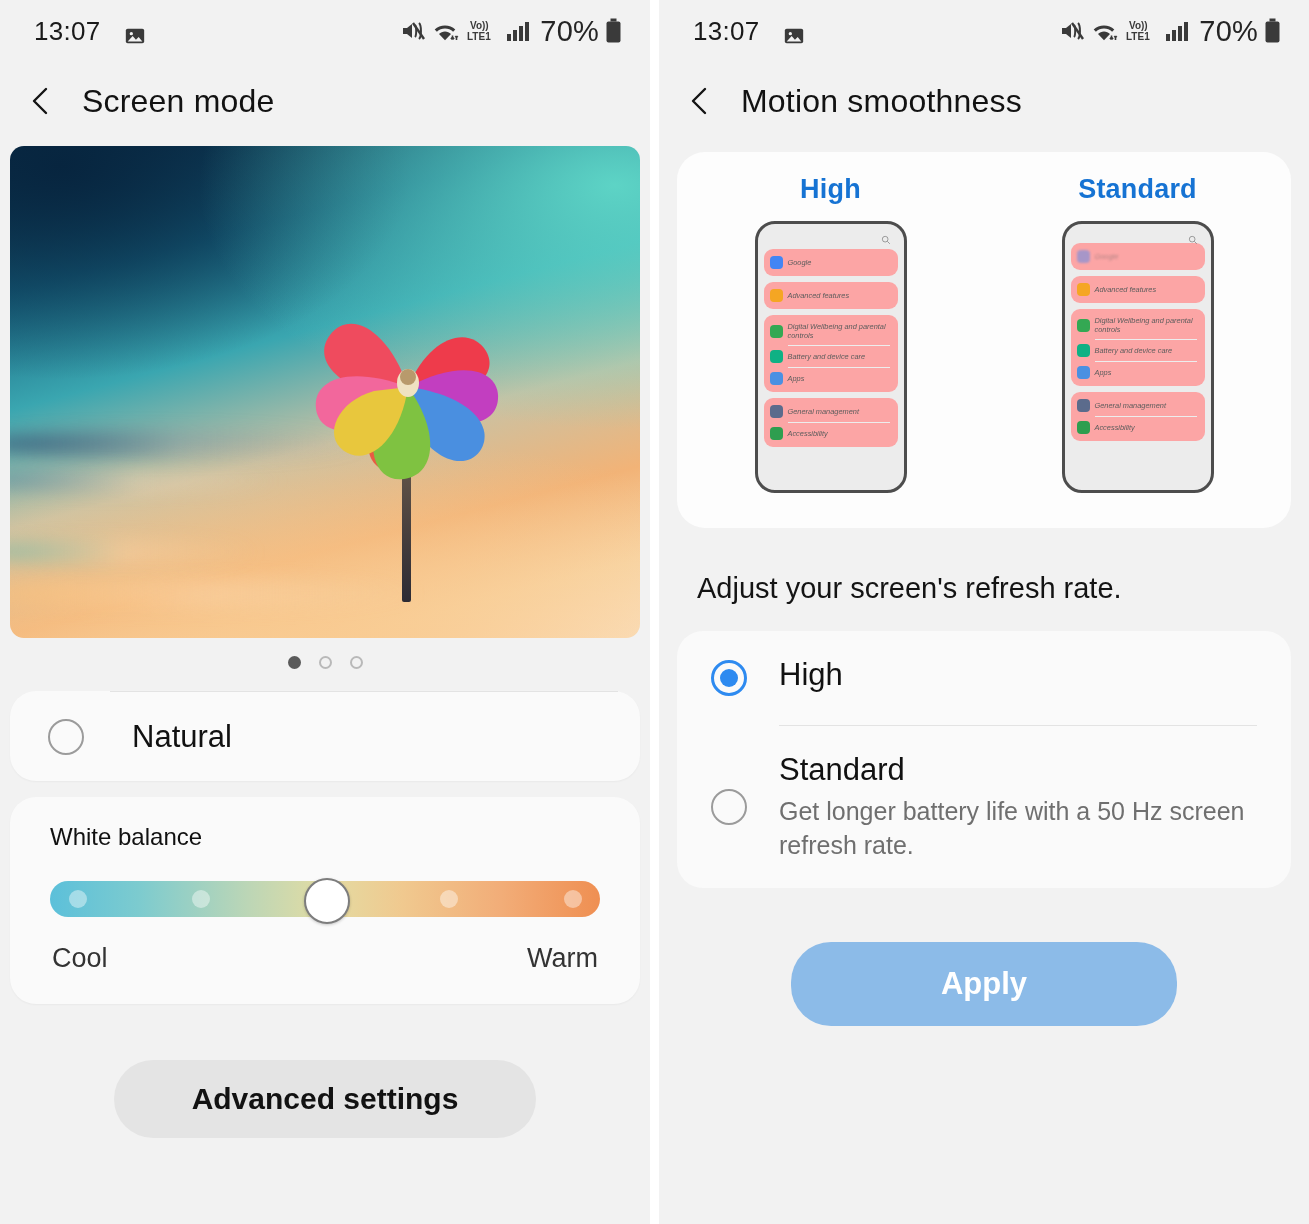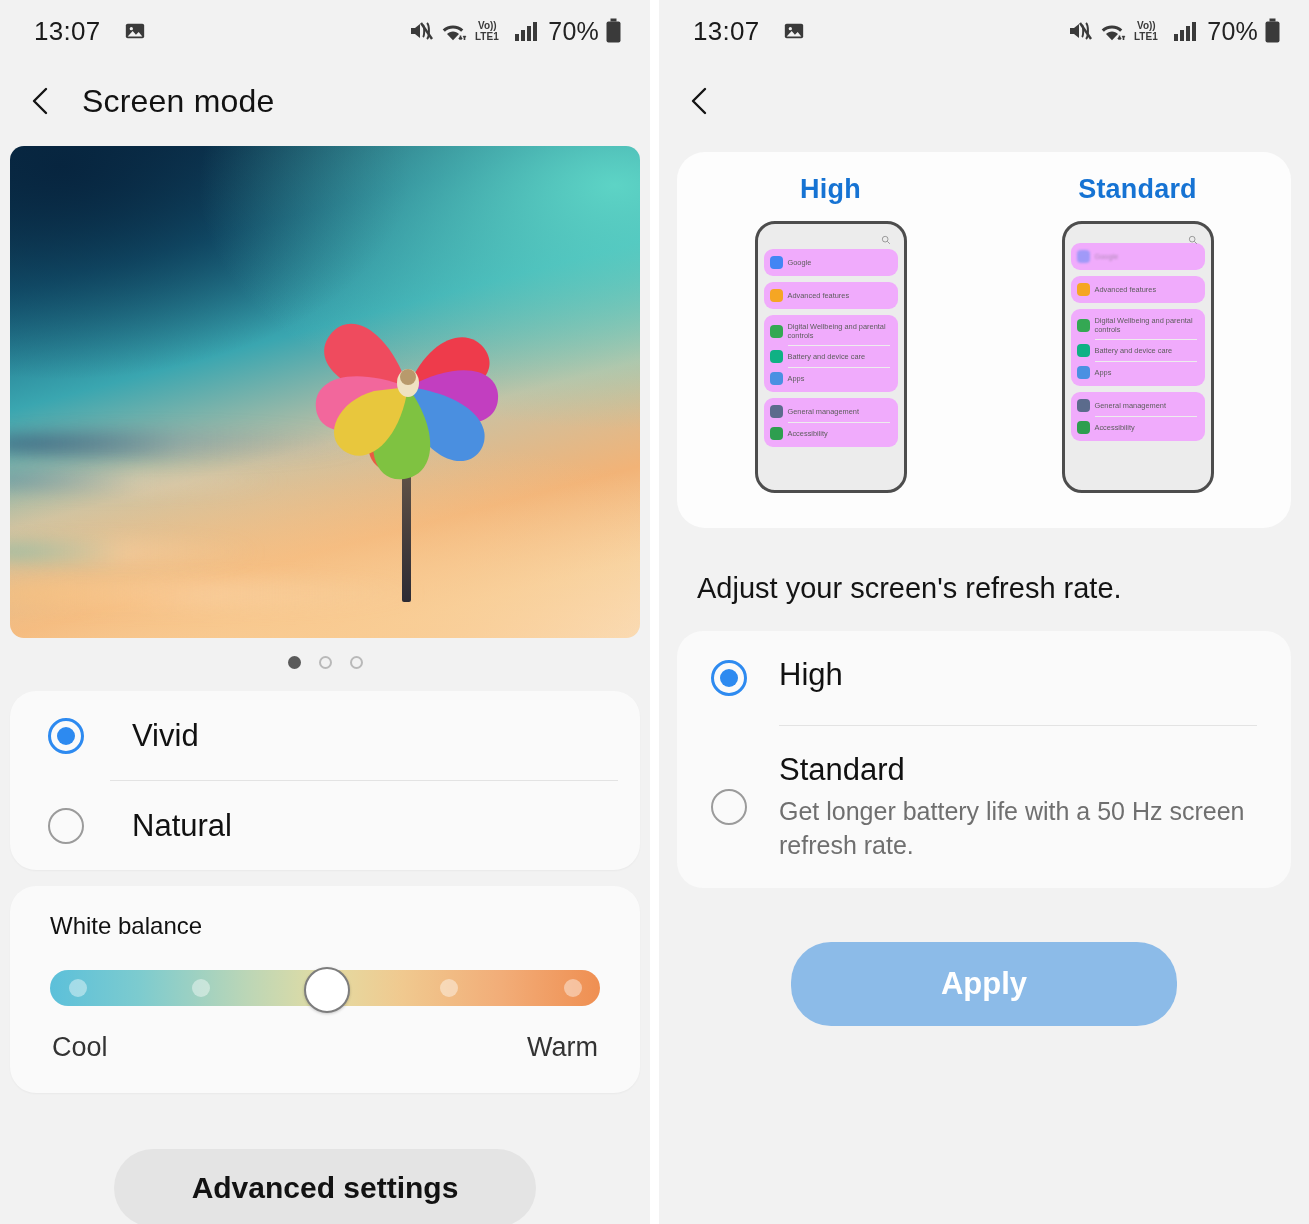--- a/index.html
+++ b/index.html
@@ -15,24 +15,24 @@
   .screen{position:relative;height:1224px;background:#f2f2f2;overflow:hidden;}
   .screen.left{width:650px;}
   .gap{width:9px;height:1224px;background:#ffffff;}
   .screen.right{width:650px;}
 
   
   .statusbar{
     height:62px;display:flex;align-items:center;
     padding:0 28px 0 34px;box-sizing:border-box;
   }
-  .sb-left{display:flex;align-items:center;gap:23px;}
+  .sb-left{display:flex;align-items:flex-end;gap:23px;}
   .sb-time{font-size:26px;color:#1a1a1a;letter-spacing:.3px;}
   .sb-right{margin-left:auto;display:flex;align-items:center;gap:6px;}
-  .sb-batt{font-size:25px;color:#242424;letter-spacing:.2px;}
+  .sb-batt{font-size:29px;color:#242424;letter-spacing:.2px;}
   .ico{display:block;}
 
   
   .titlebar{display:flex;align-items:center;height:78px;padding:0 0 0 24px;}
   .back{width:34px;height:34px;flex:none;}
   .title{font-size:32px;color:#121212;margin-left:24px;letter-spacing:.2px;}
 
   
   .preview-img{
     position:relative;margin:6px 10px 0 10px;height:492px;border-radius:14px;overflow:hidden;
@@ -96,21 +96,21 @@
     height:376px;box-sizing:border-box;padding-top:22px;
     display:flex;justify-content:space-around;align-items:flex-start;
   }
   .mock{width:200px;display:flex;flex-direction:column;align-items:center;}
   .mock-title{font-size:27px;font-weight:bold;color:#1673d3;margin-bottom:16px;letter-spacing:.2px;}
   .phone{
     width:152px;height:272px;border:3px solid #4d4d4d;border-radius:20px;
     background:#ececec;box-sizing:border-box;padding:6px 6px 0 6px;overflow:hidden;position:relative;
   }
   .ph-search{display:flex;justify-content:flex-end;padding:5px 7px 4px 0;}
-  .ph-group{background:#f0abfc;border-radius:9px;margin-bottom:6px;padding:3px 0;}
+  .ph-group{background:#fca5a5;border-radius:9px;margin-bottom:6px;padding:3px 0;font-style:italic;}
   .ph-item{display:flex;align-items:center;gap:5px;padding:4px 6px;}
   .ph-ico{width:13px;height:13px;border-radius:4px;flex:none;display:block;}
   .ph-txt{font-size:7.4px;color:#5c5c5c;line-height:1.28;}
   .ph-div{height:1px;background:#ededed;margin:0 8px 0 24px;}
   .ghost{opacity:.45;filter:blur(1.1px);}
 
   .helper{font-size:29px;color:#141414;padding:44px 0 0 38px;}
 
   .opt-card{background:#fafafa;border-radius:26px;margin:26px 18px 0 18px;}
   .opt-row{display:flex;align-items:center;padding:26px 30px 26px 34px;}
@@ -223,24 +223,20 @@
       </div>
     </div>
 
     <div class="dots">
       <span class="dot on"></span>
       <span class="dot off"></span>
       <span class="dot off"></span>
     </div>
 
     <div class="card elev" style="margin-top:22px;">
-      <div class="radio-row">
-        <span class="radio checked"></span>
-        <span class="radio-label">Vivid</span>
-      </div>
       <div class="hr"></div>
       <div class="radio-row">
         <span class="radio unchecked"></span>
         <span class="radio-label">Natural</span>
       </div>
     </div>
 
     <div class="card elev wb-card" style="margin-top:16px;">
       <div class="wb-title">White balance</div>
       <div class="slider">
@@ -317,20 +313,21 @@
         </span>
       </div>
     </div>
 
     <div class="titlebar">
       <span class="back">
         <svg width="34" height="34" viewBox="0 0 34 34">
             <path d="M22 5L10 17l12 12" stroke="#141414" stroke-width="2.4" fill="none" stroke-linecap="round" stroke-linejoin="round"></path>
           </svg>
       </span>
+      <span class="title">Motion smoothness</span>
     </div>
 
     <div class="preview-card">
 
       <div class="mock">
         <div class="mock-title">High</div>
         <div class="phone">
           <div class="ph-search">
             <svg width="10" height="10" viewBox="0 0 12 12">
                 <circle cx="5" cy="5" r="3.4" stroke="#8a8a8a" stroke-width="1" fill="none"></circle>

